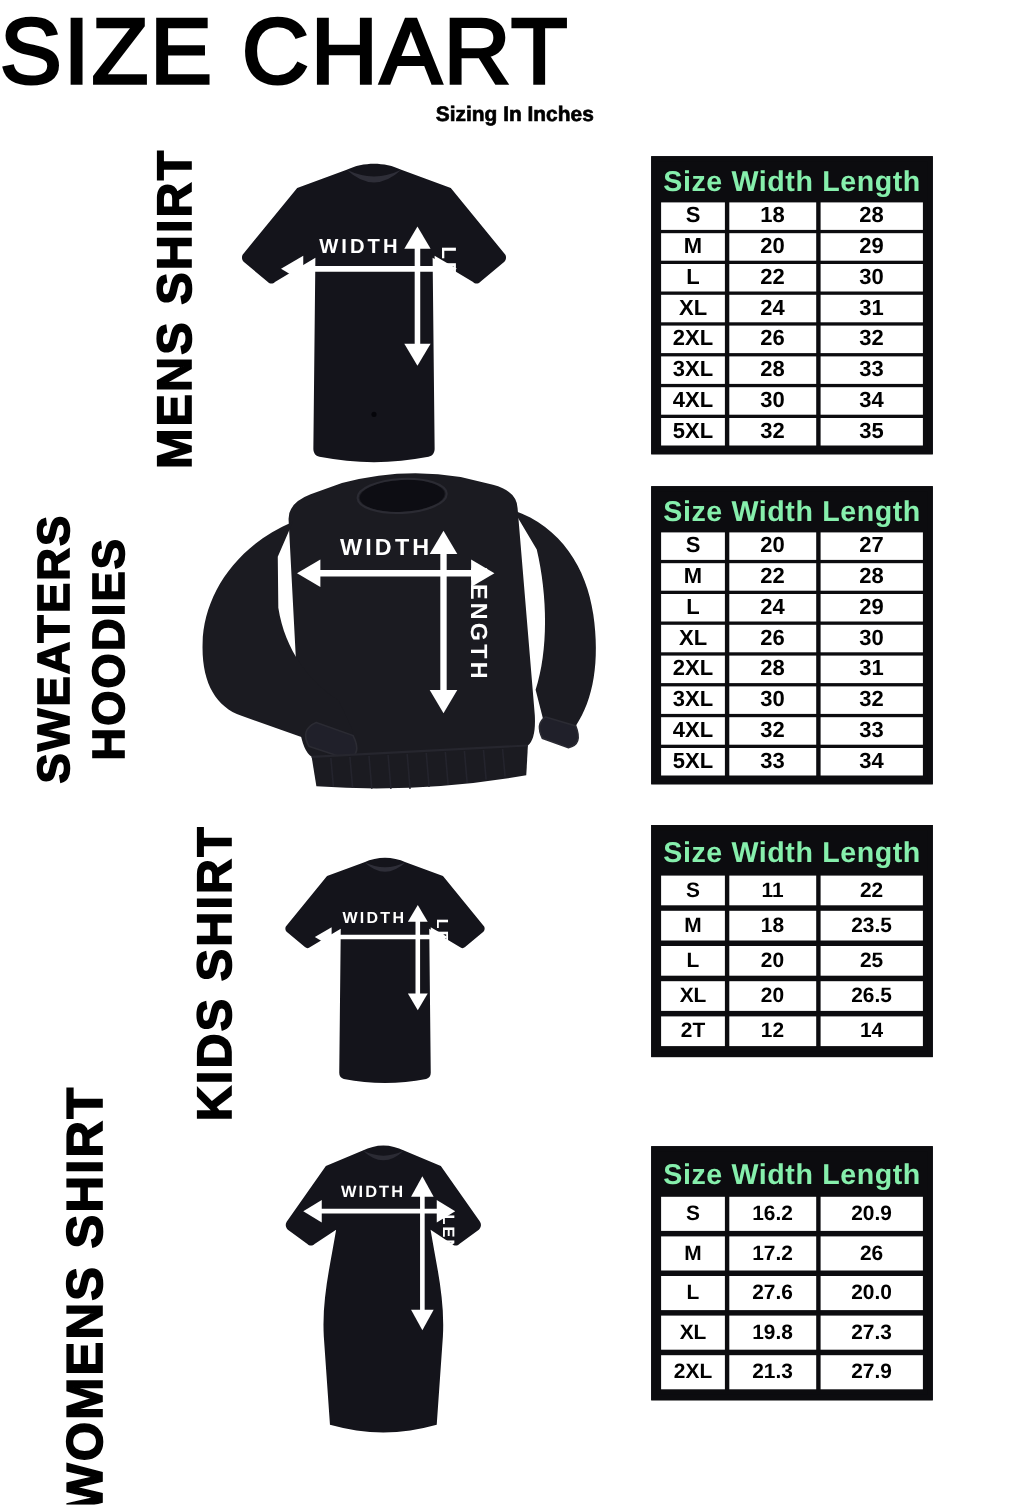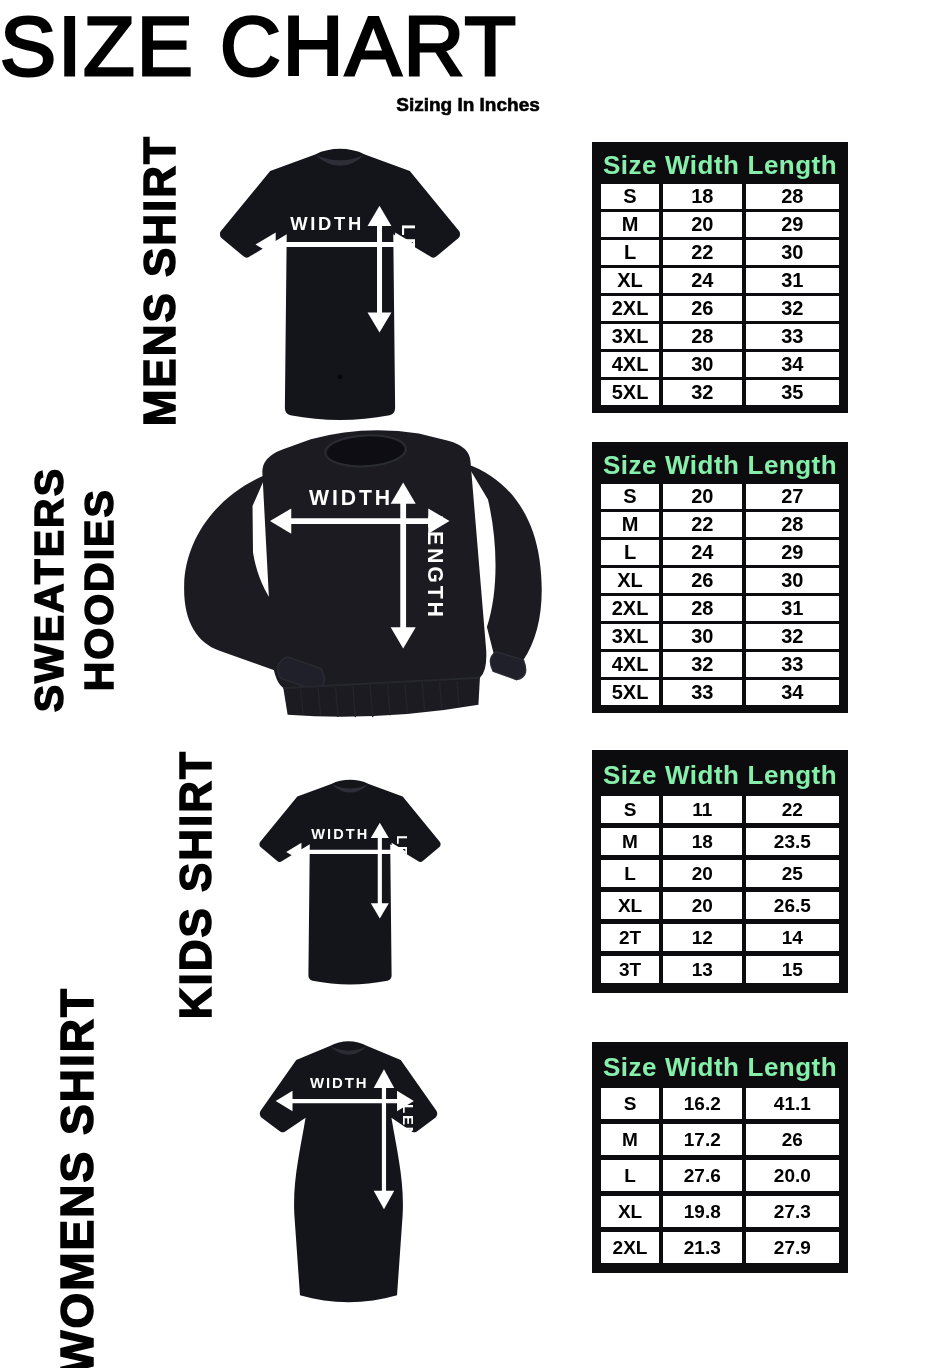--- a/index.html
+++ b/index.html
@@ -319,25 +319,20 @@
         <tr>
           <td>XL</td>
           <td>20</td>
           <td>26.5</td>
         </tr>
         <tr>
           <td>2T</td>
           <td>12</td>
           <td>14</td>
         </tr>
-        <tr>
-          <td>3T</td>
-          <td>13</td>
-          <td>15</td>
-        </tr>
       </tbody>
   </table>
 
   <div class="vlabel lbl-women">
     <div class="vtext">WOMENS SHIRT</div>
   </div>
 
   <div class="garment g-women">
     <svg viewBox="0 0 260 300">
       <path class="tee-fill" d="M130 10 C123 10 116 12 110 15 L74 30 L36 84 C34 87 35 90 37 92 L56 106 C58 108 61 108 63 106 L84 92 C78 128 70 160 72 196 L78 282 C112 292 148 292 182 282 L188 196 C190 160 182 128 176 92 L197 106 C199 108 202 108 204 106 L223 92 C225 90 226 87 224 84 L186 30 L150 15 C144 12 137 10 130 10 Z"></path>
@@ -367,21 +362,21 @@
         <tr>
       <th>Size</th>
       <th>Width</th>
       <th>Length</th>
     </tr>
       </thead>
     <tbody>
         <tr>
           <td>S</td>
           <td>16.2</td>
-          <td>41.1</td>
+          <td>20.9</td>
         </tr>
         <tr>
           <td>M</td>
           <td>17.2</td>
           <td>26</td>
         </tr>
         <tr>
           <td>L</td>
           <td>27.6</td>
           <td>20.0</td>

